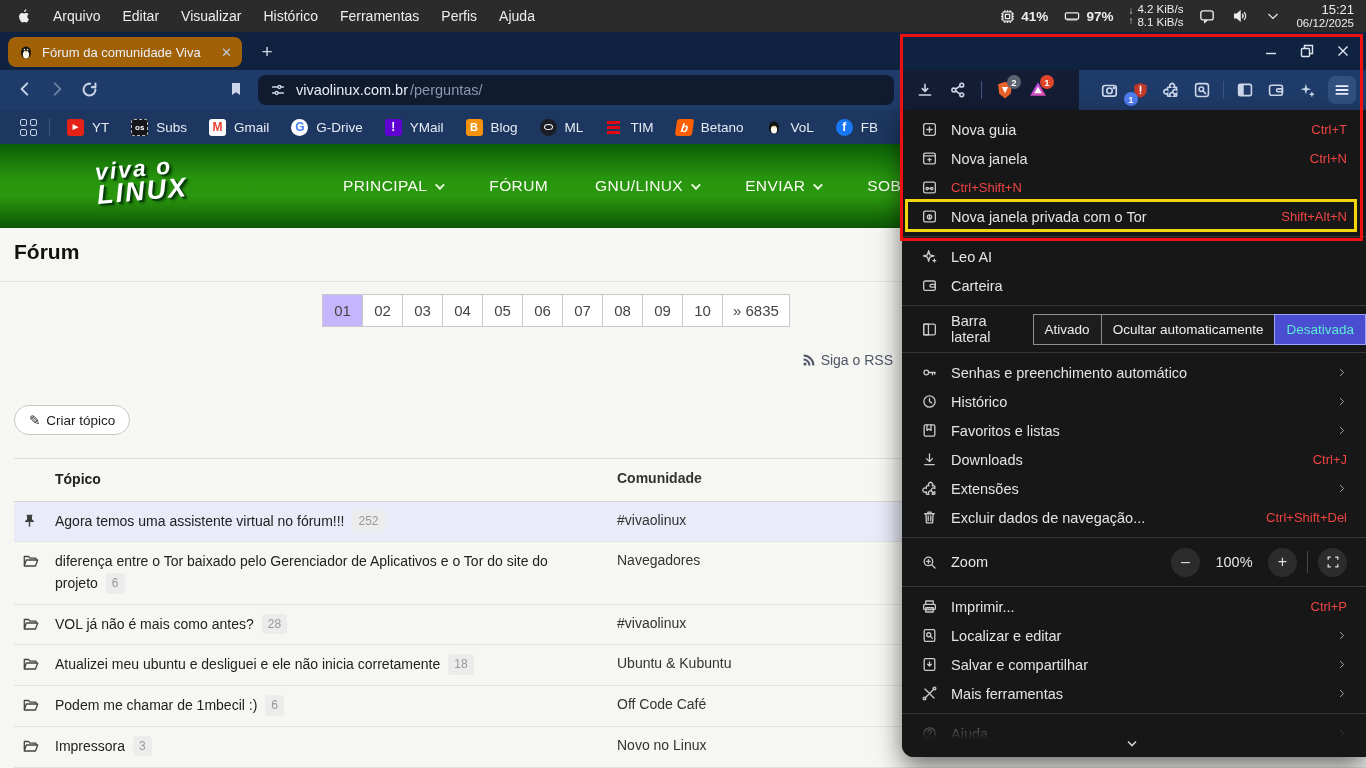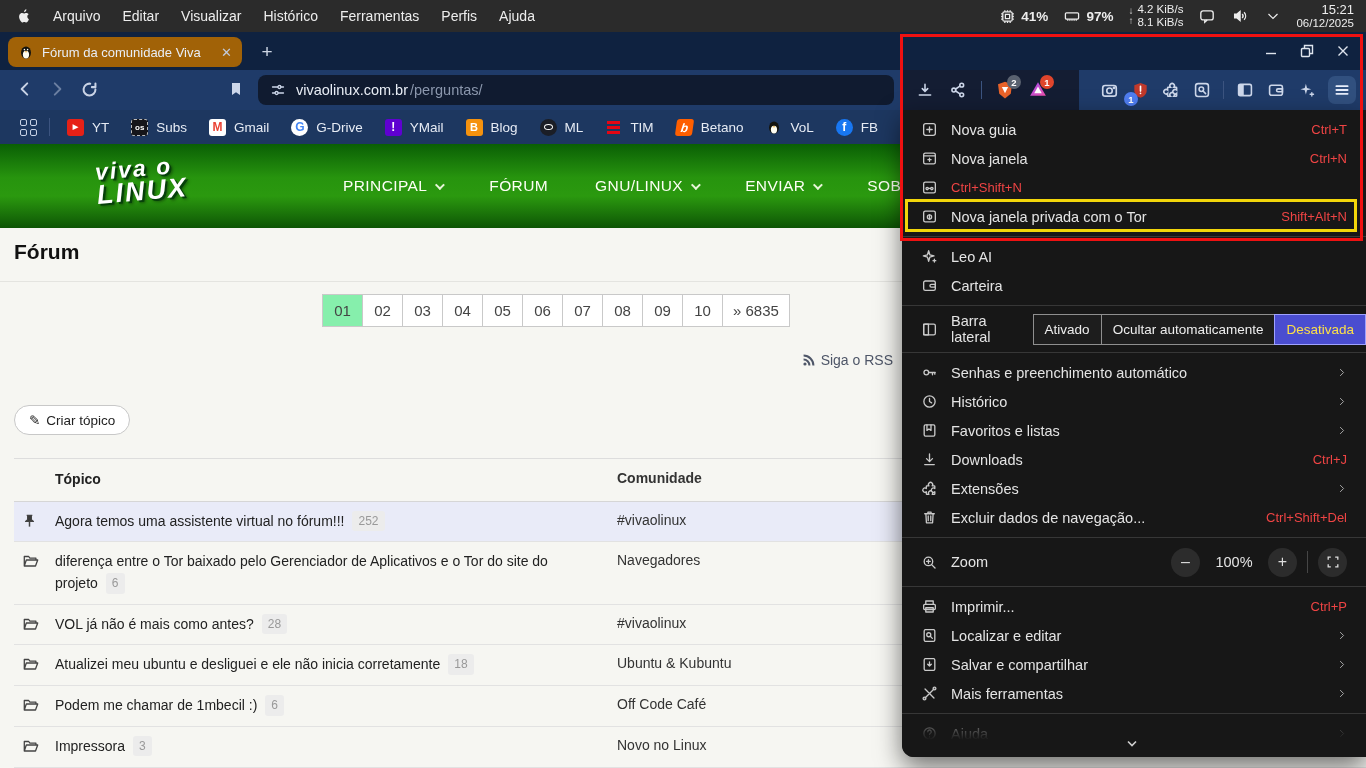--- a/index.html
+++ b/index.html
@@ -76,21 +76,21 @@
   .snav { display:flex; align-items:center; gap:8px; color:#fdfff5; font-size:15.5px; letter-spacing:.4px; }
   .chev { width:7px; height:7px; border-right:2px solid #e7f5d8; border-bottom:2px solid #e7f5d8;
           transform:rotate(45deg) translateY(-2px); }
 
   
   .pgtitle { position:absolute; left:14px; top:240px; font-size:21px; font-weight:bold; color:#111; }
   .hr1 { position:absolute; left:0; top:281px; width:1366px; height:1px; background:#e4e4e0; }
   .pager { position:absolute; left:323px; top:294px; display:flex; }
   .pg { min-width:41px; height:33px; background:#fff; border:1px solid #c9c9c9; margin-left:-1px;
         display:flex; align-items:center; justify-content:center; font-size:15px; color:#444; padding:0 10px; }
-  .pg.active { background:#86efac; }
+  .pg.active { background:#c4b5fd; }
   .rss { position:absolute; right:473px; top:352px; display:flex; align-items:center; gap:5px;
          font-size:14px; color:#4e5668; }
   .rss svg { fill:#4e5668; }
   .newtopic { position:absolute; left:14px; top:405px; height:30px; border:1px solid #c8c8c8; border-radius:16px;
               background:#fff; display:flex; align-items:center; gap:6px; padding:0 14px; font-size:13.5px; color:#222; }
   .ftable { position:absolute; left:14px; top:458px; width:1352px; }
   .frow { display:flex; align-items:flex-start; border-bottom:1px solid #e2e2e2; padding:9px 0; }
   .fhead { border-top:1px solid #ddd; border-bottom:1px solid #d6d6d6; padding:10px 0; font-weight:bold; font-size:15px; color:#333; }
   .c-ic { width:41px; flex:none; display:flex; justify-content:flex-start; padding-left:8px; padding-top:2px; }
   .c-ti { width:562px; flex:none; font-size:14px; color:#222; line-height:1.55; padding-right:30px; }
@@ -108,21 +108,21 @@
   .mrow .lbl { flex:1; white-space:nowrap; }
   .short { color:#ef4444; font-size:13px; }
   .mi { width:17px; height:17px; flex:none; }
   .mi * { stroke:#c9c9c9; fill:none; stroke-width:1.25; stroke-linecap:round; stroke-linejoin:round; }
   .arr { width:11px; height:11px; } .arr path { stroke:#aaa; fill:none; stroke-width:1.4; }
   .msep { height:1px; background:#373737; margin:5px 0; flex:none; }
   .sbrow { height:36px; padding-right:0; }
   .seg { margin-left:auto; display:flex; height:31px; }
   .segb { display:flex; align-items:center; justify-content:center; padding:0 11px; font-size:13.5px;
           border:1px solid #8f8f8f; margin-left:-1px; background:#1d1d1d; color:#eee; white-space:nowrap; }
-  .segb.sel { background:#4a4dd0; border-color:#9fa2ff; color:#fde047; }
+  .segb.sel { background:#4a4dd0; border-color:#9fa2ff; color:#5eead4; }
   .zrow { height:38px; }
   .zctl { margin-left:auto; display:flex; align-items:center; gap:10px; }
   .zbtn { width:29px; height:29px; border-radius:50%; background:#2c2c2c; color:#ddd; font-size:16px;
           display:flex; align-items:center; justify-content:center; }
   .zval { width:48px; text-align:center; }
   .zdiv { width:1px; height:22px; background:#464646; }
   .fsbtn { width:29px; height:29px; border-radius:50%; background:#2c2c2c; display:flex; align-items:center; justify-content:center; }
   .fsbtn svg path { stroke:#ddd; fill:none; stroke-width:1.5; }
   .panel-fade { position:absolute; left:902px; top:714px; width:464px; height:43px; z-index:45;
                 background:linear-gradient(180deg, rgba(23,23,23,0) 0%, #171717 60%); border-radius:0 0 0 12px; pointer-events:none; }

